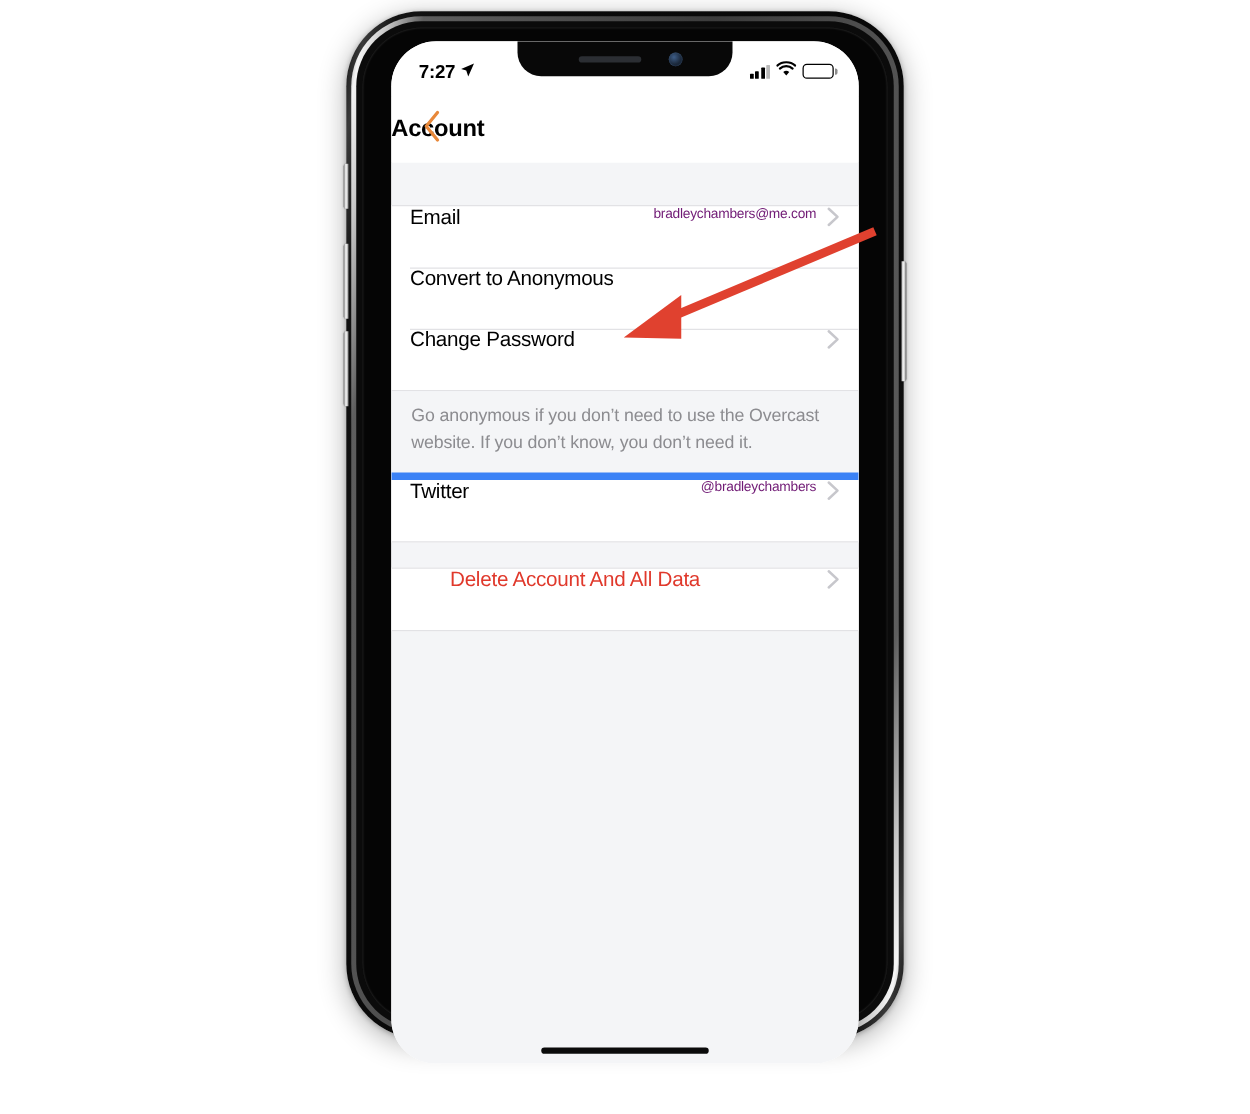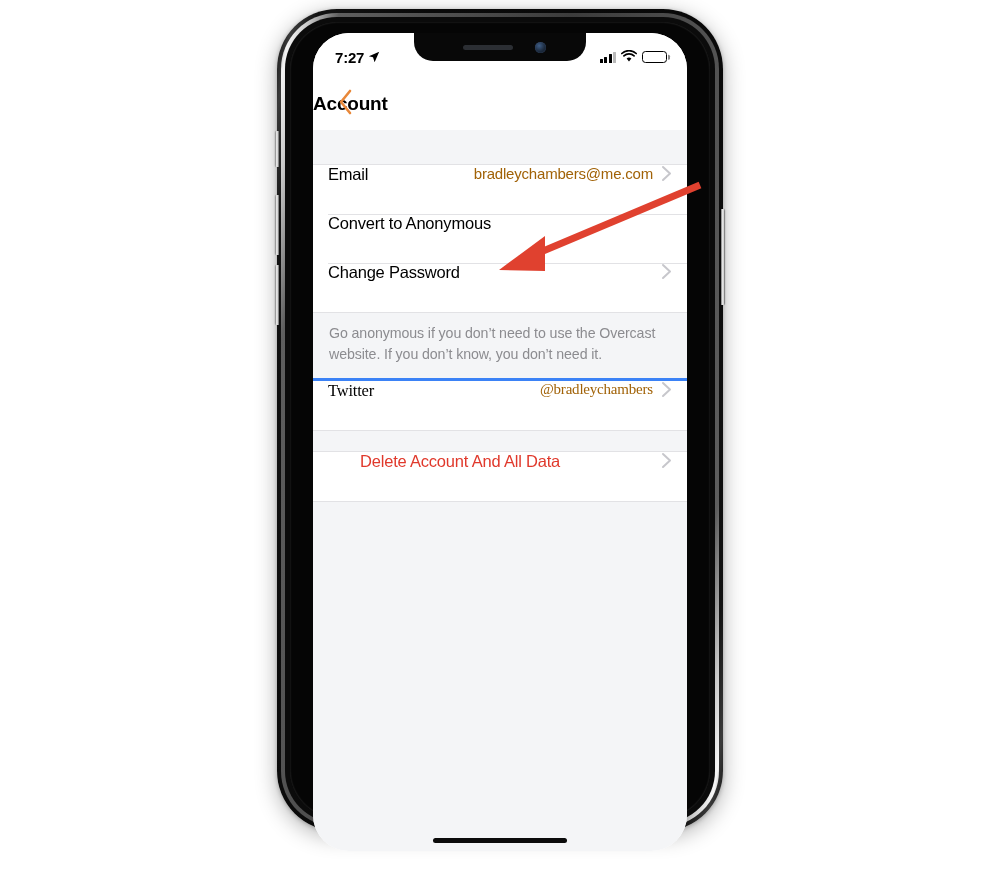--- a/index.html
+++ b/index.html
@@ -248,41 +248,41 @@
   }
   .row-label {
     font-size: 16.5px;
     color: #000;
     letter-spacing: -0.2px;
     white-space: nowrap;
   }
   .row-label.destructive { color: #e0392c; margin-left: 32px; }
   .row-value {
     margin-left: auto;
-    font-size: 15px;
-    color: #a16207;
+    font-size: 11px;
+    color: #701a75;
     letter-spacing: -0.2px;
     white-space: nowrap;
     padding-right: 8px;
   }
   .chevron {
     margin-left: auto;
     flex: 0 0 auto;
     width: 11px;
     height: 17px;
   }
   .row-value + .chevron { margin-left: 0; }
   .footer-text {
     background: #f4f5f7;
     padding: 10px 16px 14px 16px;
     font-size: 14.2px;
     line-height: 1.45;
     color: #8c8c90;
     letter-spacing: -0.1px;
-    border-bottom: 3px solid #3b82f6;
+    border-bottom: 6px solid #3b82f6;
   }
 
   
   .home-indicator {
     position: absolute;
     bottom: 8px;
     left: 50%;
     transform: translateX(-50%);
     width: 134px;
     height: 5px;
@@ -389,21 +389,21 @@
           <span class="row-label">Change Password</span>
           <span class="chevron">
             <svg width="11" height="17" viewBox="0 0 11 17" aria-hidden="true">
               <path d="M2 2 L9 8.5 L2 15" stroke="#c7c7cc" stroke-width="2" fill="none" stroke-linecap="round" stroke-linejoin="round"></path>
             </svg>
           </span>
         </div>
       </div>
       <div class="footer-text">Go anonymous if you don’t need to use the Overcast website. If you don’t know, you don’t need it.</div>
 
-      <div class="section" style="border-top:none;font-family:Liberation Serif, serif;">
+      <div class="section" style="border-top:none;">
         <div class="row">
           <span class="row-label">Twitter</span>
           <span class="row-value">@bradleychambers</span>
           <span class="chevron">
             <svg width="11" height="17" viewBox="0 0 11 17" aria-hidden="true">
               <path d="M2 2 L9 8.5 L2 15" stroke="#c7c7cc" stroke-width="2" fill="none" stroke-linecap="round" stroke-linejoin="round"></path>
             </svg>
           </span>
         </div>
       </div>

